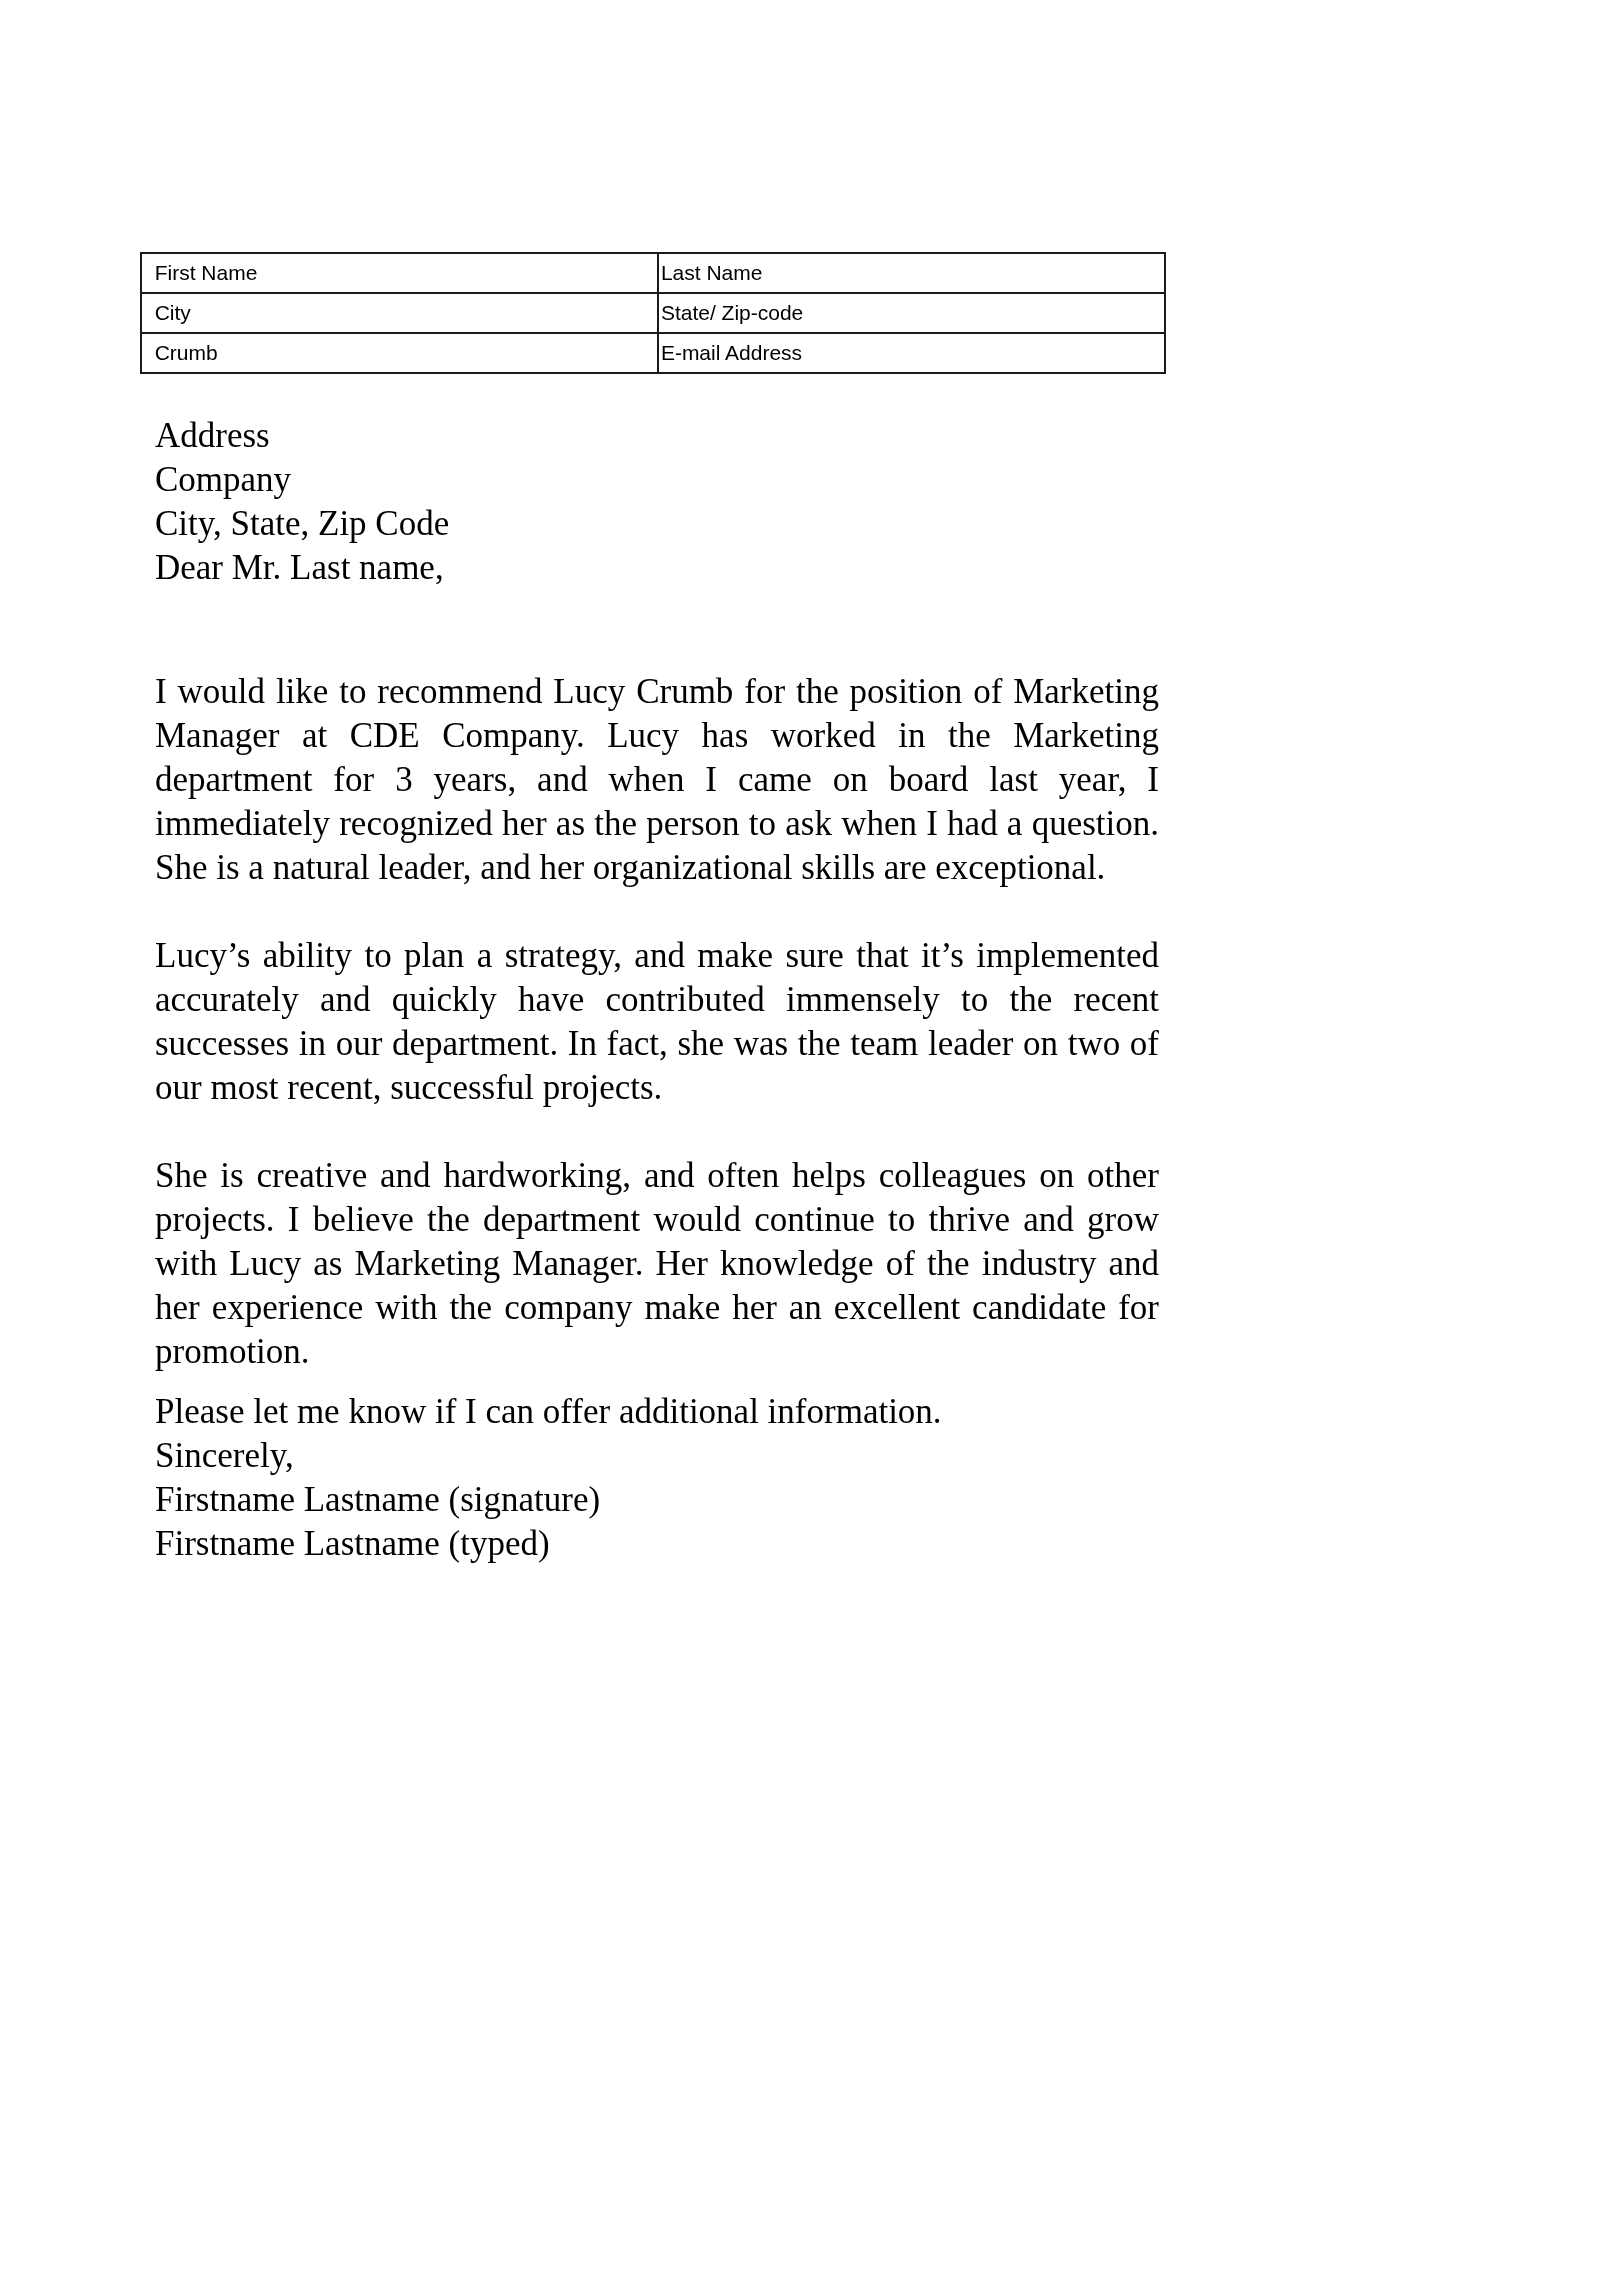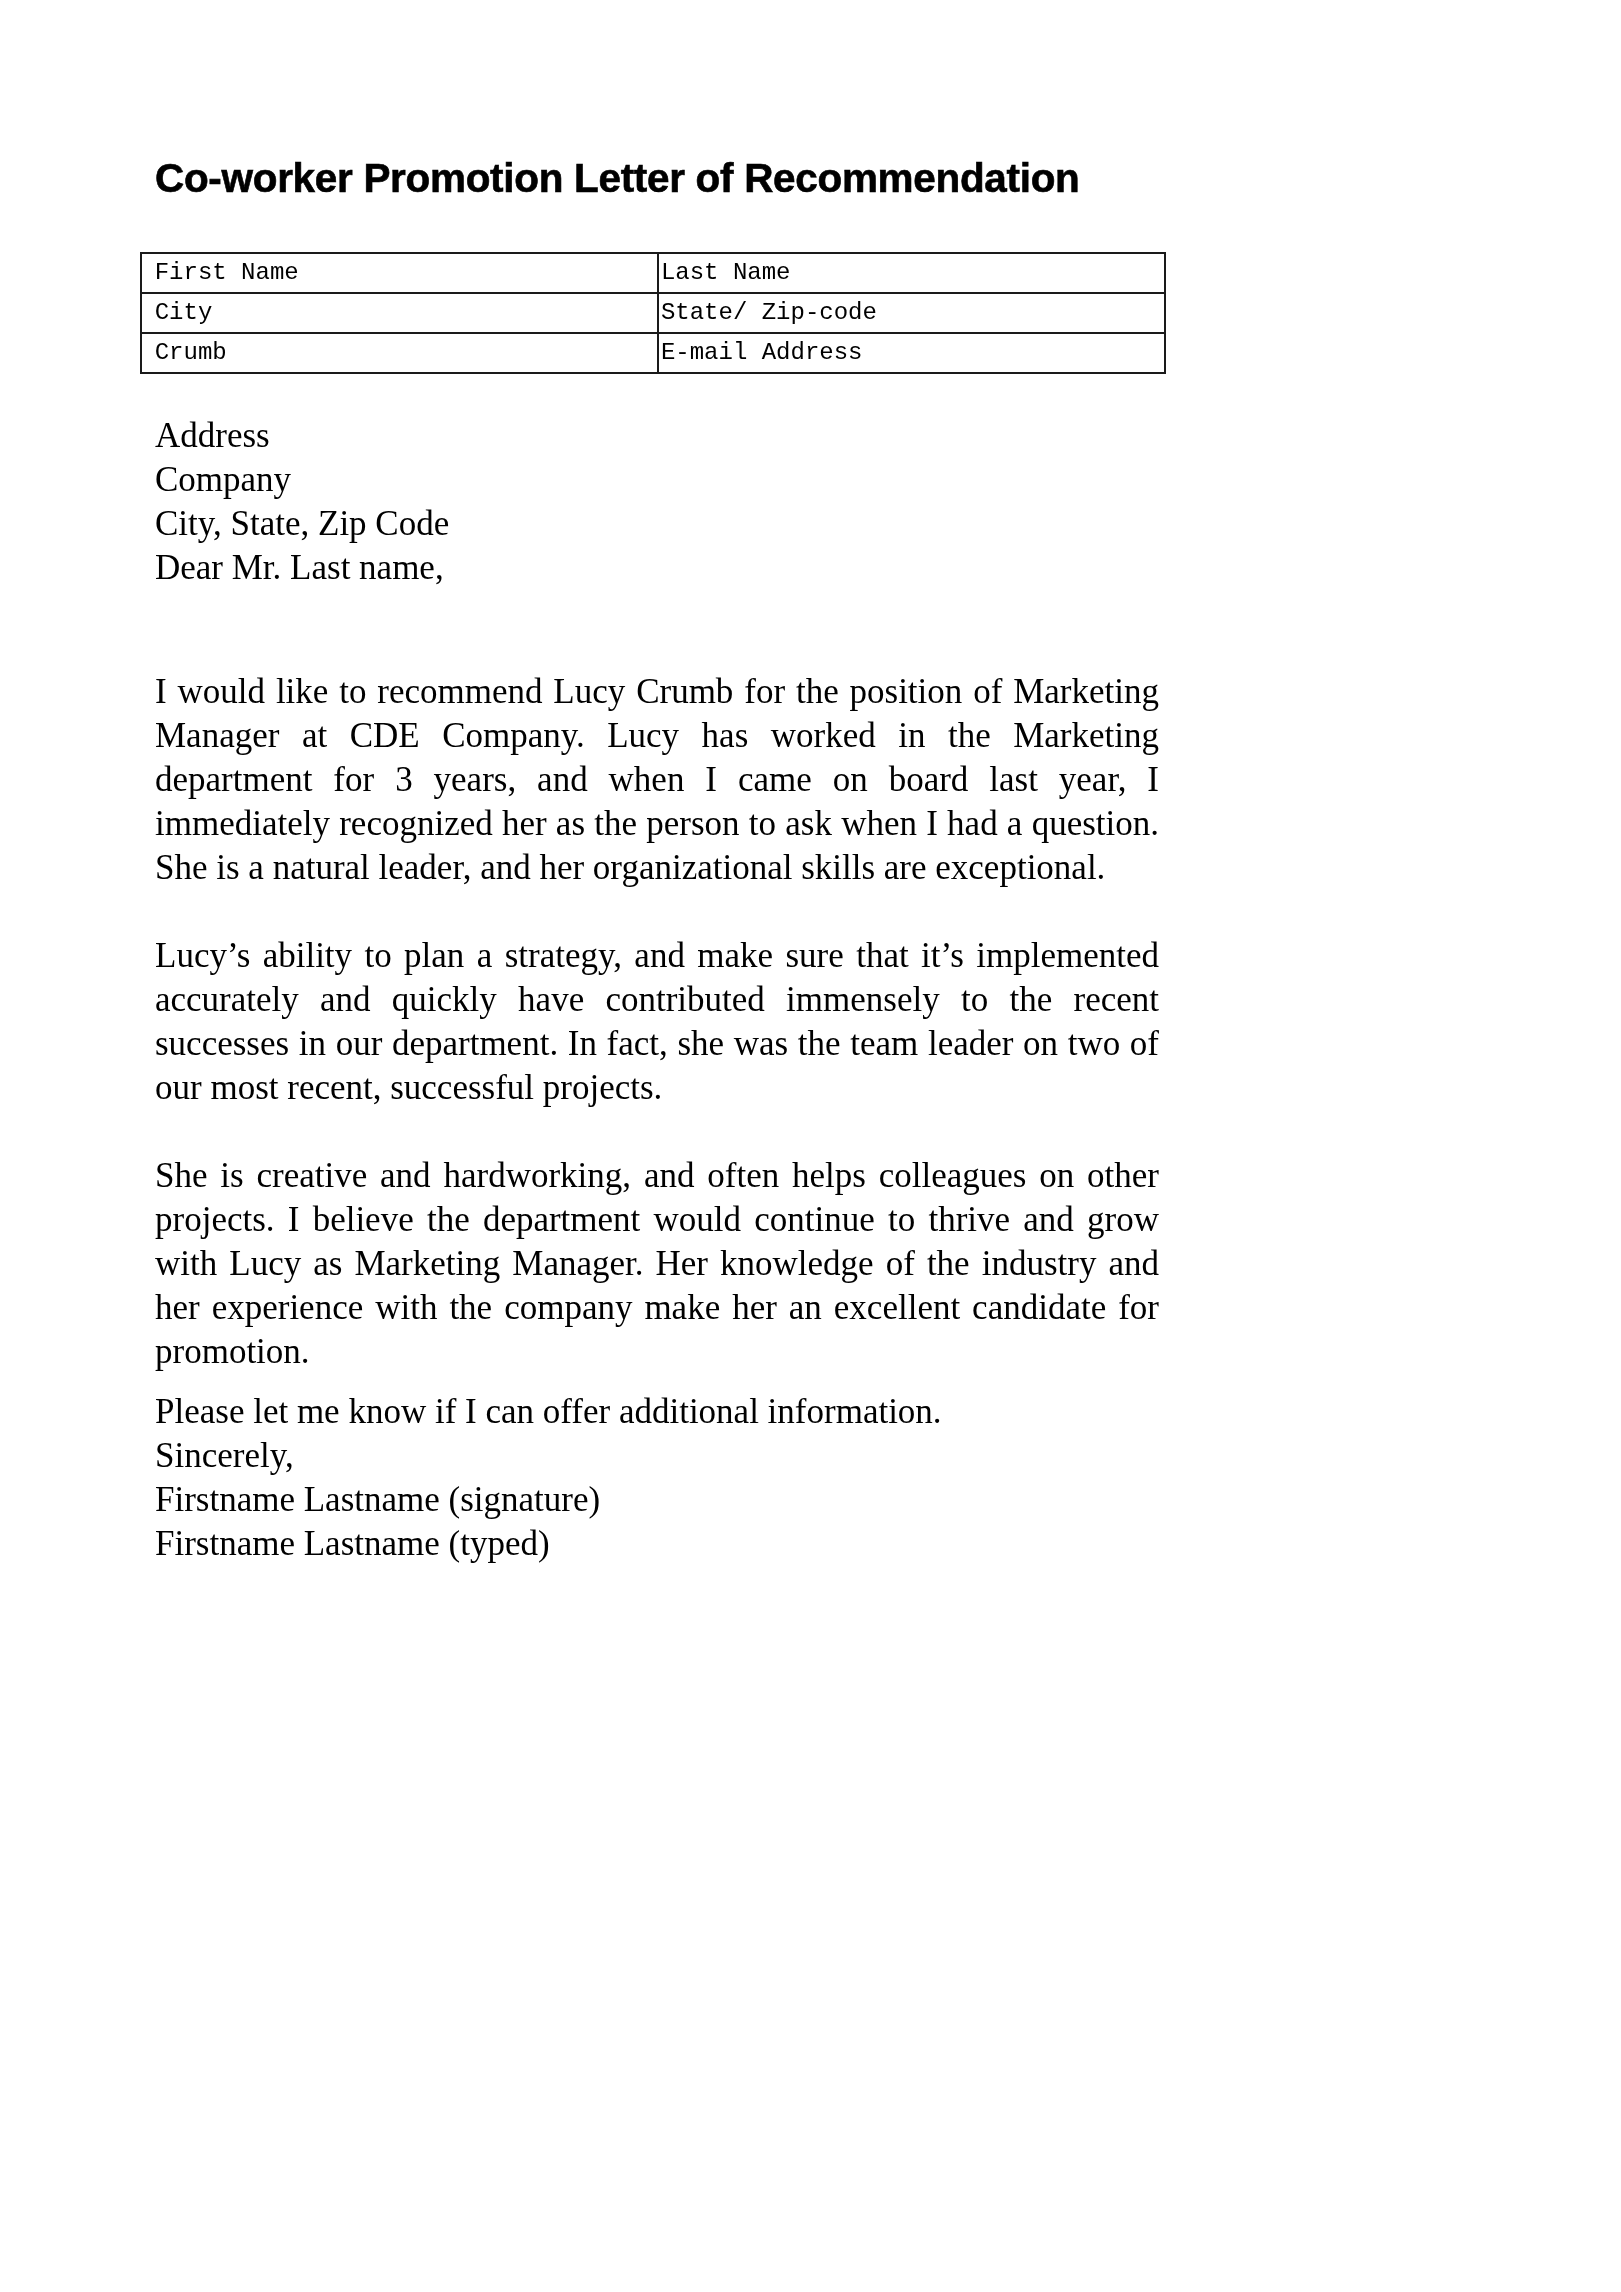--- a/index.html
+++ b/index.html
@@ -40,22 +40,22 @@
       transform-origin: 0 0;
       letter-spacing: -0.3px;
       -webkit-text-stroke: 0.6px #000;
     }
     .info-table {
       position: absolute;
       left: 140px;
       top: 252px;
       width: 1026px;
       border-collapse: collapse;
-      font-family: Liberation Mono, monospace;
-      font-size: 24px;
+      font-family: Liberation Sans, sans-serif;
+      font-size: 21px;
     }
     .info-table td {
       border: 2px solid #1a1a1a;
       height: 38px;
       padding: 0 0 0 12.7px;
       line-height: 38px;
       vertical-align: middle;
       white-space: nowrap;
     }
     .info-table td.col-left { width: 498px; }
@@ -79,23 +79,20 @@
       text-align-last: left;
     }
     .body-block p.last-para { margin-bottom: 16px; }
     .closing .line { display: block; white-space: nowrap; }
   </style>
 </head>
 <body>
 
 <div class="page">
 
-  <div class="title-wrap">
-    <h1 class="title" id="doc-title" style="transform: scaleX(1.01204);">Co-worker Promotion Letter of Recommendation</h1>
-  </div>
 
   <table class="info-table">
     <tbody>
       <tr>
         <td class="col-left">First Name</td>
         <td class="col-right">Last Name</td>
       </tr>
       <tr>
         <td class="col-left">City</td>
         <td class="col-right">State/ Zip-code</td>

